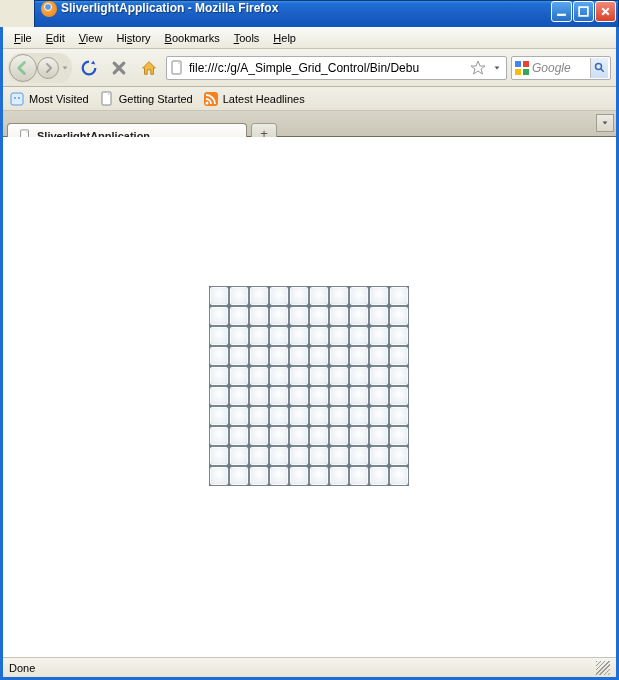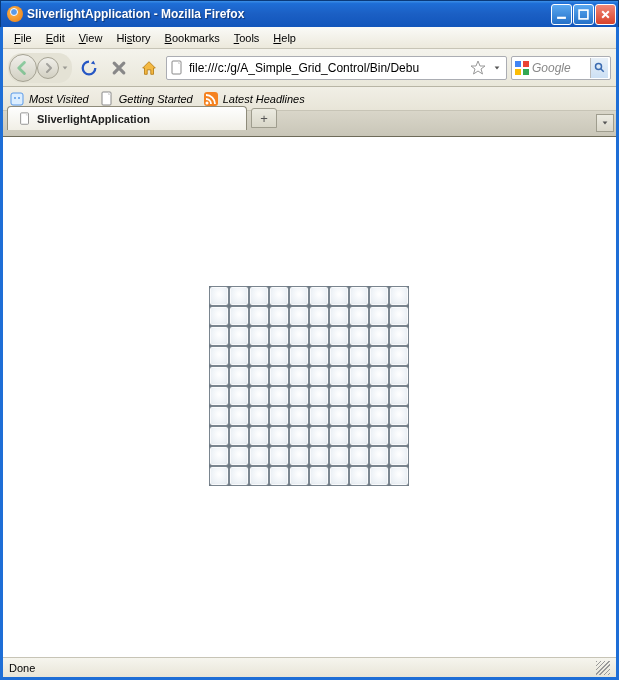--- a/index.html
+++ b/index.html
@@ -1,19 +1,19 @@
 <!DOCTYPE html>
 <html><head>
 <meta charset="utf-8">
 <style>
 * { box-sizing: border-box; margin: 0; padding: 0; }
 body { font-family: "Segoe UI", Tahoma, sans-serif; font-size: 11px; background: #ece9d8; width: 619px; height: 680px; overflow: hidden; position: relative; }
 
 
-.titlebar { height: 27px; background: linear-gradient(to bottom, #3b8fe8 0%, #1e6ed6 10%, #1b5fc4 50%, #1155bb 100%); display: flex; align-items: center; padding: 0 2px 0 6px; border: 1px solid #0a3a7a; border-bottom: none; }
+.titlebar { height: 27px; background: linear-gradient(to bottom, #3b8fe8 0%, #1e6ed6 10%, #1b5fc4 50%, #1155bb 100%); display: flex; padding: 0 2px 0 6px; border: 1px solid #0a3a7a; border-bottom: none; margin-left: 34px; }
 .titlebar-icon { width: 16px; height: 16px; margin-right: 4px; display: inline-block; background: radial-gradient(circle at 40% 40%, #ffb84d, #e87b14); border-radius: 50%; position: relative; }
 .titlebar-icon::after { content:''; position:absolute; top:2px; left:3px; width:6px; height:6px; background:#5a9ae8; border-radius:50%; border:1px solid #fff; }
 .titlebar-text { color: #fff; font-weight: bold; font-size: 12px; flex: 1; text-shadow: 1px 1px 1px rgba(0,0,0,0.4); }
 .win-btns { display: flex; gap: 1px; }
 .win-btn { width: 21px; height: 21px; border: 1px solid #fff; border-radius: 3px; display: flex; align-items: center; justify-content: center; cursor: pointer; }
 .win-min { background: linear-gradient(to bottom, #5aa8f0, #2470c8); }
 .win-max { background: linear-gradient(to bottom, #5aa8f0, #2470c8); }
 .win-close { background: linear-gradient(to bottom, #f08878, #d8422a); }
 .win-btn svg { width: 11px; height: 11px; }
 
@@ -37,26 +37,26 @@
 .url-page-icon { width: 16px; height: 16px; }
 .url-text { flex: 1; font-size: 12px; color: #000; border: none; outline: none; background: transparent; height: 20px; overflow:hidden; white-space:nowrap;}
 .url-star { width: 16px; cursor: pointer; }
 .url-dd { width: 14px; cursor: pointer; display:flex; align-items:center; justify-content:center;}
 .searchbox { width: 100px; height: 24px; background: #fff; border: 1px solid #abadb3; border-radius: 2px; display: flex; align-items: center; padding: 0 2px; gap: 2px;}
 .search-icon-g { width: 16px; height: 16px; }
 .search-text { flex: 1; font-size: 12px; color: #888; font-style: italic; overflow:hidden;}
 .search-mag { width: 18px; background: linear-gradient(to bottom,#e8f0f8,#cde0f4); height: 20px; border-left: 1px solid #bbb; display:flex; align-items:center; justify-content:center; cursor:pointer;}
 
 
-.bookbar { height: 24px; background: linear-gradient(to bottom, #f1efe6, #e8e5d8); display: flex; align-items: center; padding: 0 6px; gap: 10px; border-bottom: 1px solid #c7c4b6; font-style: italic;}
+.bookbar { height: 24px; background: linear-gradient(to bottom, #f1efe6, #e8e5d8); display: flex; align-items: center; padding: 0 6px; gap: 10px; border-bottom: 1px solid #c7c4b6;}
 .book-item { display: flex; align-items: center; gap: 4px; cursor: pointer; font-size: 11px; }
 .book-item svg, .book-item .bi { width: 16px; height: 16px; }
 
 
-.tabbar { height: 26px; background: linear-gradient(to bottom, #d9d6c9, #c9c6b8); display: flex; align-items: flex-end; padding: 6px 4px; border-bottom: 1px solid #6e6b59; position: relative;}
+.tabbar { height: 26px; background: linear-gradient(to bottom, #d9d6c9, #c9c6b8); display: flex; padding: 12px 4px; border-bottom: 1px solid #6e6b59; position: relative;}
 .tab { height: 24px; background: linear-gradient(to bottom, #fefefe, #f1efe6); border: 1px solid #8e8b7a; border-bottom: none; border-radius: 4px 4px 0 0; display: flex; align-items: center; padding: 0 10px; gap: 5px; min-width: 240px; font-size: 11px; cursor: pointer;}
 .tab-favicon { width: 14px; height: 14px; }
 .tab-title { font-weight: bold; color: #222; }
 .tab-new { width: 26px; height: 20px; margin-left: 4px; margin-bottom: 2px; background: linear-gradient(to bottom, #ecebe1, #d9d7c9); border: 1px solid #9f9d8e; border-radius: 3px 3px 0 0; display: flex; align-items: center; justify-content: center; cursor: pointer; font-size: 13px; color: #555;}
 .tab-list-btn { position:absolute; right:2px; top:3px; width:18px; height:18px; background: linear-gradient(to bottom,#edece3,#dad7ca); border:1px solid #9f9d8e; display:flex; align-items:center; justify-content:center; cursor:pointer;}
 
 
 .content { flex: 1; background: #fff; position: relative; overflow: hidden; }
 .grid-widget { position: absolute; left: 206px; top: 149px; display: grid; grid-template-columns: repeat(10, 20px); grid-template-rows: repeat(10, 20px); gap: 0; background: #6d7882; padding: 0; }
 .cell { width: 20px; height: 20px; background: radial-gradient(ellipse at 50% 40%, #ffffff 0%, #f0f4f8 50%, #e0e6ec 100%); border-radius: 3px; border: 1px solid #7a858f; box-shadow: inset 0 0 0 1px rgba(255,255,255,0.7);}

